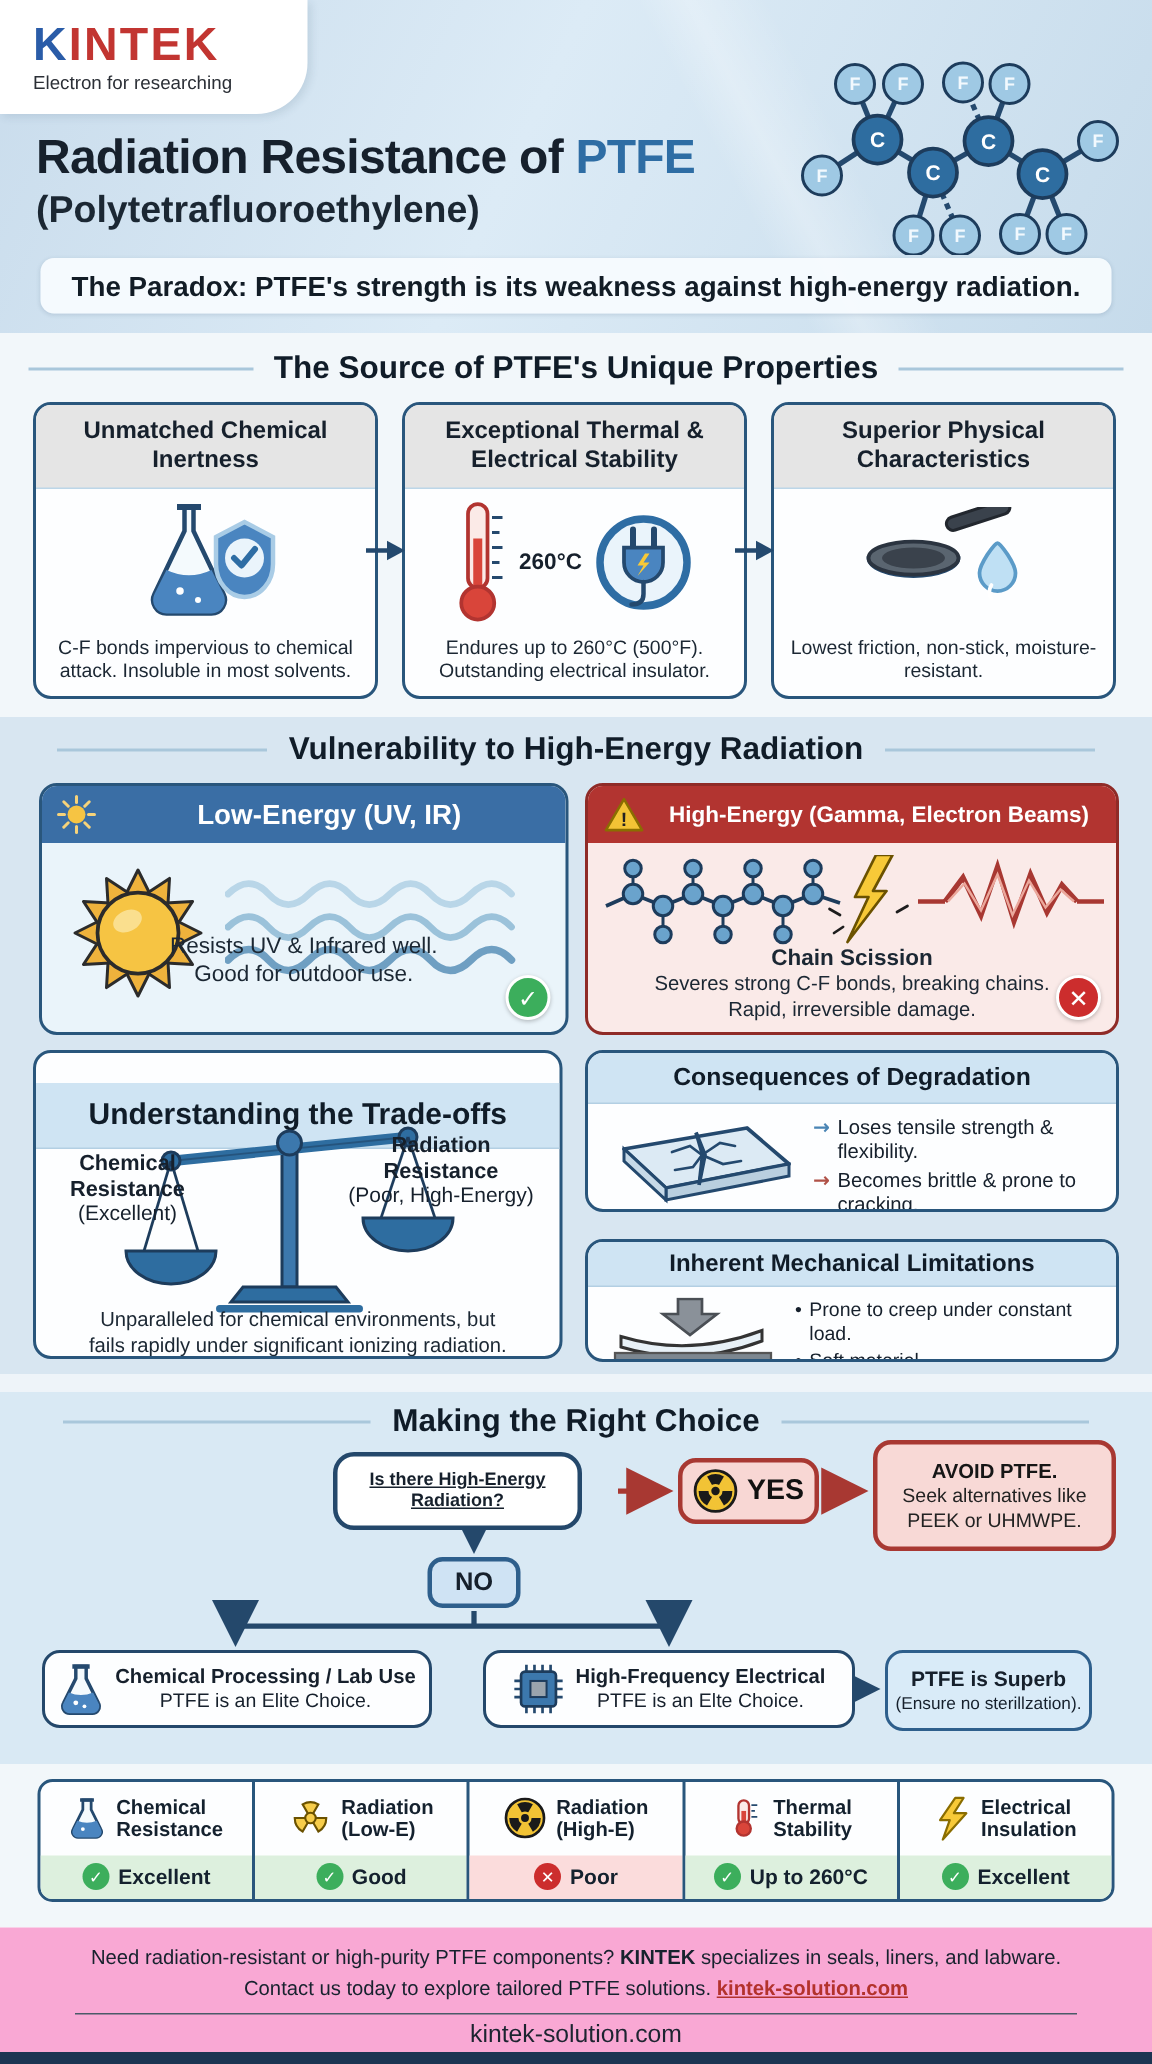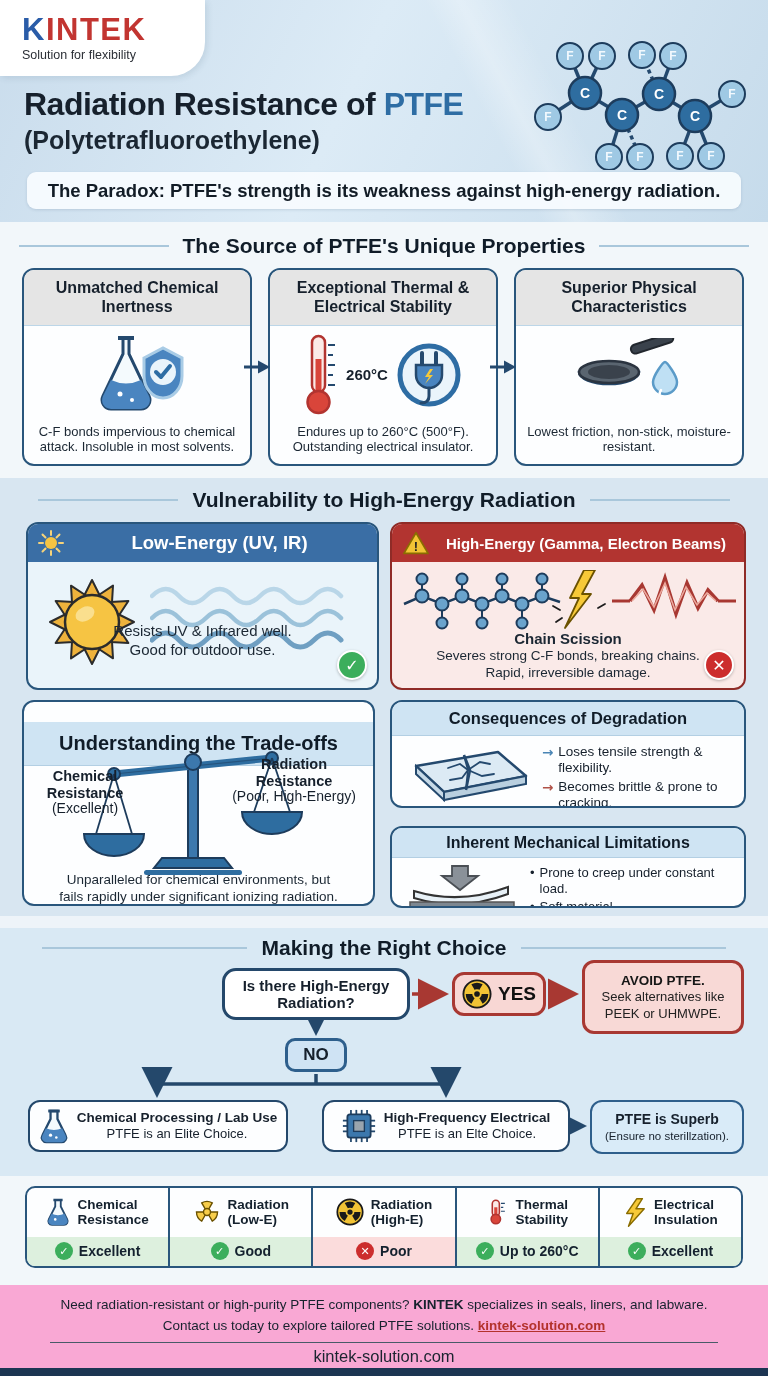--- a/index.html
+++ b/index.html
@@ -81,36 +81,36 @@
   .blist { flex:1; font-size:13.5px; line-height:1.2; color:#16202c; }
   .bitem { display:flex; gap:5px; margin-top:3px; }
   .arr-blue { color:#4a85b5; font-weight:bold; }
   .arr-red  { color:#b05248; font-weight:bold; }
   .dot { color:#16202c; }
 
   
   .flowsvg { position:absolute; left:0; top:0; pointer-events:none; }
   .fbox { position:absolute; display:flex; flex-direction:column; align-items:center; justify-content:center;
           text-align:center; border-radius:12px; }
-  .qbox { left:222px; top:40px; width:188px; height:52px; background:#fff; border:3px solid #24486b;
-          border-radius:14px; font-weight:bold; font-size:15px; line-height:1.15; }
+  .qbox { left:222px; top:40px; width:166px; height:52px; background:#fff; border:3px solid #24486b;
+          border-radius:14px; font-weight:bold; font-size:12px; line-height:1.15;text-decoration:underline; }
   .yespill { left:452px; top:44px; width:94px; height:44px; background:#f8d7d4; border:3px solid #a83832;
              flex-direction:row; gap:6px; font-weight:bold; font-size:19px; color:#111; }
   .avoid { left:582px; top:32px; width:162px; height:74px; background:#f8d9d6; border:3px solid #a83832;
            font-size:13px; line-height:1.28; color:#222; }
   .avoid .b1l { font-weight:bold; font-size:13.5px; color:#161616; }
   .nopill { left:285px; top:110px; width:62px; height:34px; background:#cfe3f4; border:3px solid #2e5f8c;
             border-radius:10px; font-weight:bold; font-size:17px; }
   .branch { background:#fdfeff; border:2.5px solid #24486b; flex-direction:row; gap:8px; padding:0 6px; }
   .br1 { left:28px;  top:172px; width:260px; height:52px; }
   .br2 { left:322px; top:172px; width:248px; height:52px; }
   .btxt { line-height:1.2; }
   .btxt .t { font-weight:bold; font-size:13.5px; display:block; }
   .btxt .d { font-size:13px; display:block; }
-  .superb { left:590px; top:172px; width:154px; height:54px; background:#d9ebf8; border:2.5px solid #2e5f8c;
+  .superb { left:590px; top:172px; width:138px; height:54px; background:#d9ebf8; border:2.5px solid #2e5f8c;
             font-size:11.5px; line-height:1.3; }
   .superb .b1l { font-weight:bold; font-size:14px; }
 
   
   .stable { position:absolute; left:25px; top:10px; width:718px; height:82px; background:#fdfeff;
             border:2.5px solid #29567c; border-radius:10px; overflow:hidden; display:flex; }
   .scol { flex:1; display:flex; flex-direction:column; border-left:2px solid #29567c; }
   .scol:first-child { border-left:none; }
   .scol .topc { height:50px; display:flex; align-items:center; justify-content:center; gap:7px; }
   .slabel { font-weight:bold; font-size:13.5px; line-height:1.12; color:#14212e; }
@@ -186,21 +186,21 @@
           <text x="130" y="139">F</text>
         <text x="170" y="138">F</text>
           <text x="201" y="138">F</text>
       </g>
     </svg>
 
     <div class="logo-card">
       <div class="logo">
         <span class="k">K</span><span class="rest">INTEK</span>
       </div>
-      <div class="tagline">Solution for flexibility</div>
+      <div class="tagline">Electron for researching</div>
     </div>
 
     <h1 class="title">
       <span>Radiation Resistance of </span><span class="hl">PTFE</span>
     </h1>
     <h2 class="subtitle">(Polytetrafluoroethylene)</h2>
     <div class="paradox">The Paradox: PTFE's strength is its weakness against high-energy radiation.</div>
   </div>
 
   <div class="s1">

